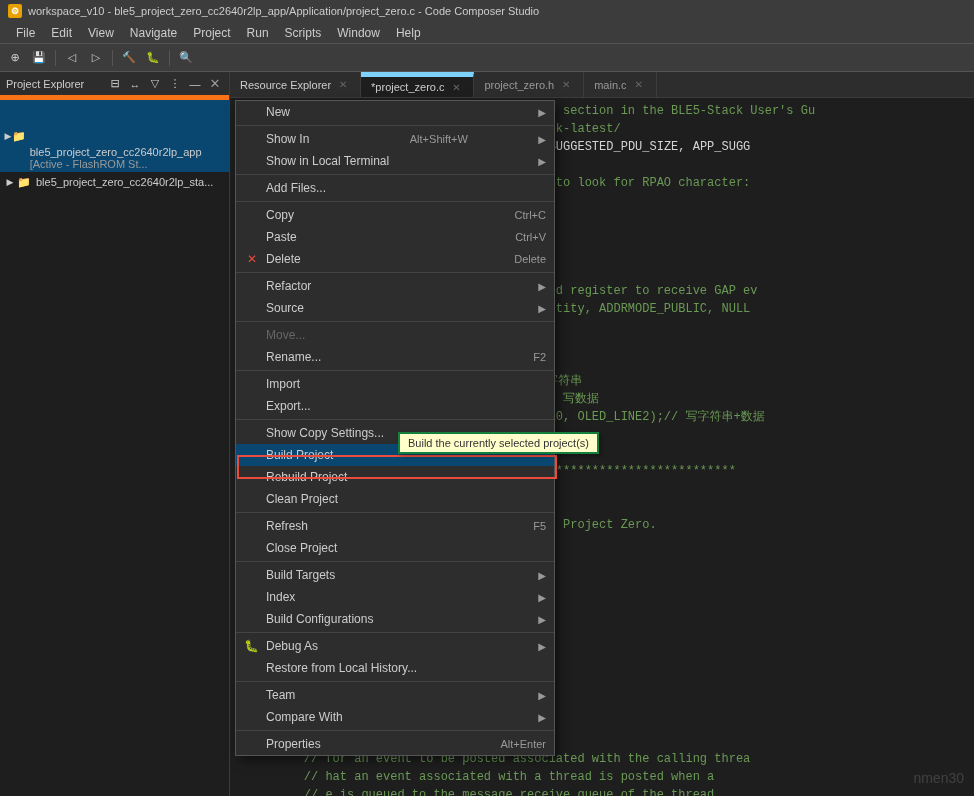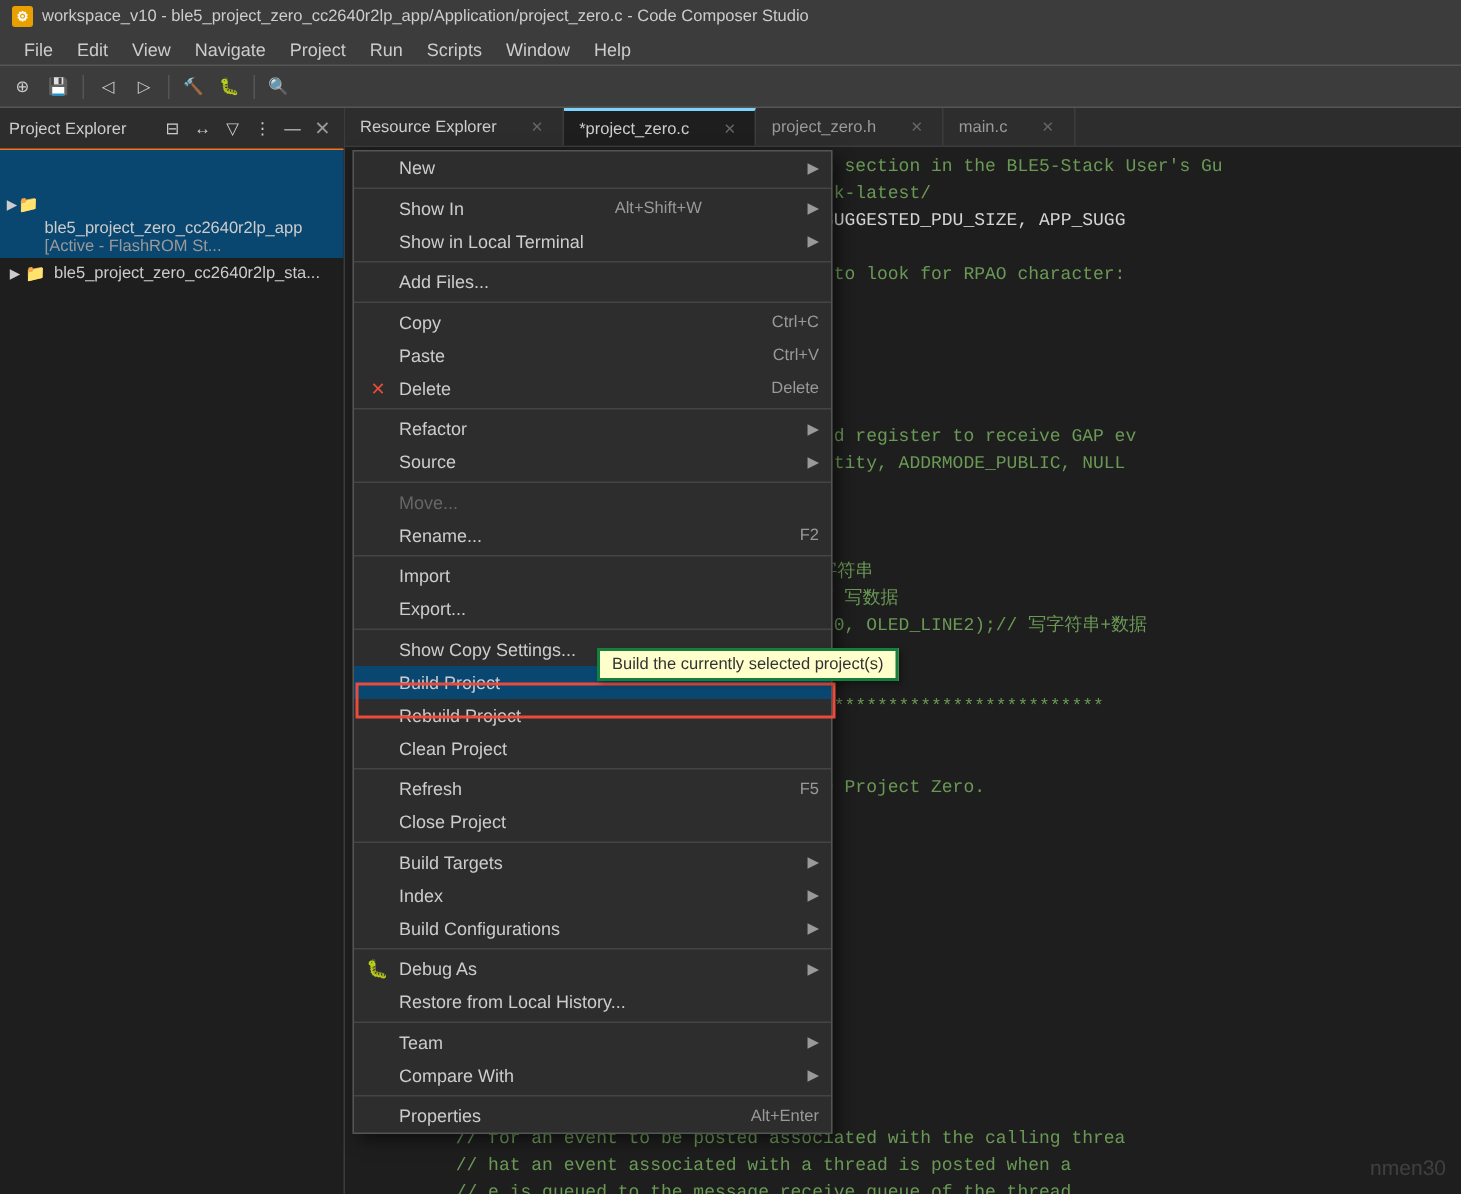--- a/index.html
+++ b/index.html
@@ -95,21 +95,21 @@
       border-right: 1px solid #3c3c3c;
       display: flex;
       flex-direction: column;
     }
     .panel-header {
       background: #2d2d2d;
       height: 28px;
       display: flex;
       align-items: center;
       padding: 0 6px;
-      border-bottom: 1px solid #f97316;
+      border-bottom: 5px solid #f97316;
       color: #cccccc;
       font-size: 11px;
       justify-content: flex-end;
     }
     .panel-header-title {
       flex: 1;
     }
     .panel-header-icons {
       display: flex;
       gap: 4px;
@@ -171,27 +171,27 @@
       border-bottom: 1px solid #3c3c3c;
     }
     .tab {
       display: flex;
       align-items: center;
       padding: 0 10px;
       color: #999;
       font-size: 11px;
       cursor: pointer;
       border-right: 1px solid #3c3c3c;
-      gap: 20px;
+      gap: 5px;
       white-space: nowrap;
     }
     .tab.active {
       background: #1e1e1e;
       color: #cccccc;
-      border-top: 2px solid #7dd3fc;
+      border-top: 5px solid #7dd3fc;
     }
     .tab-close {
       font-size: 10px;
       color: #666;
       width: 14px;
       height: 14px;
       display: flex;
       align-items: center;
       justify-content: center;
     }

